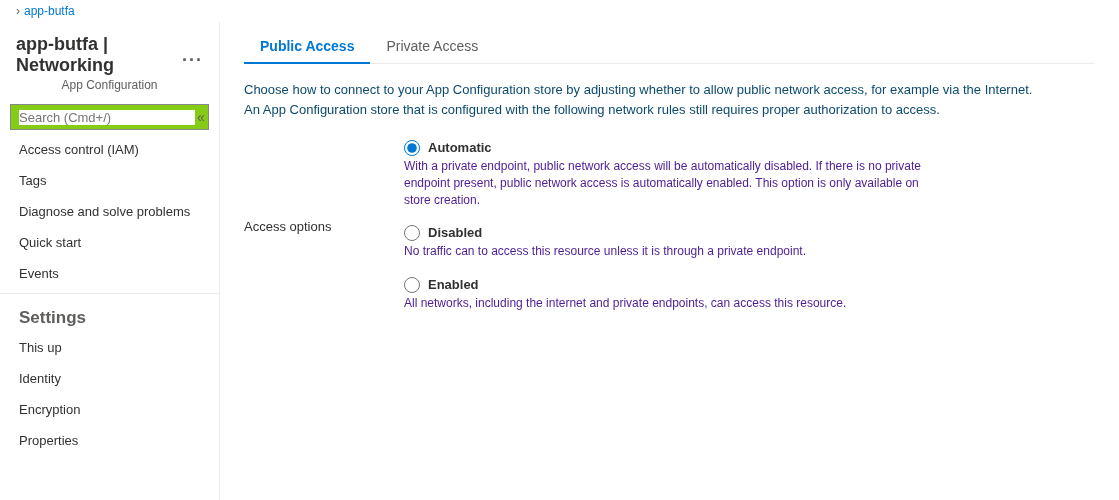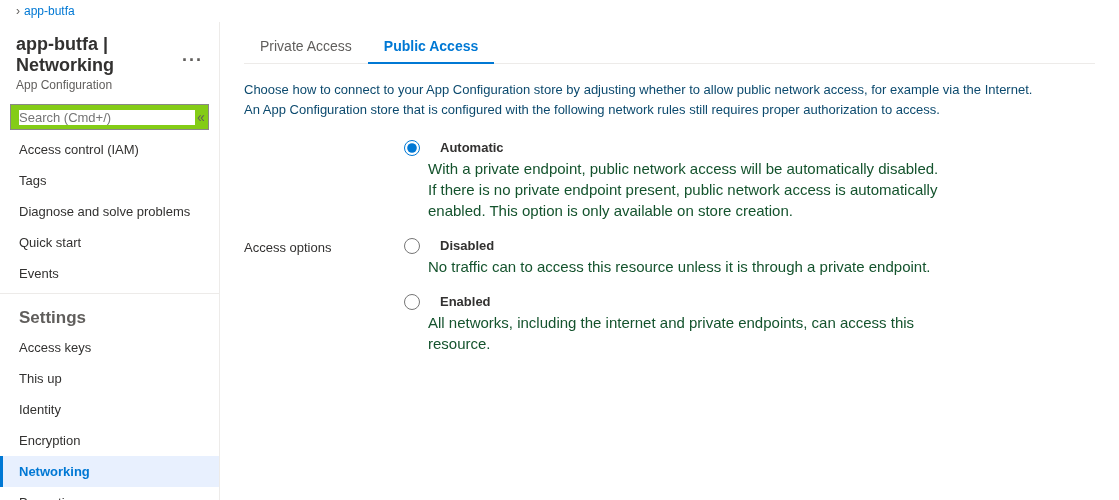--- a/index.html
+++ b/index.html
@@ -43,20 +43,21 @@
       color: #323130;
       display: flex;
       align-items: center;
       gap: 6px;
     }
 
     .sidebar-subtitle {
       font-size: 12px;
       color: #605e5c;
       margin-top: 2px;
+      text-align: center;
     }
 
     .sidebar-ellipsis {
       font-size: 18px;
       color: #605e5c;
       margin-left: 4px;
       letter-spacing: 2px;
     }
 
     .search-box {
@@ -181,42 +182,41 @@
 
     .radio-option {
       display: flex;
       flex-direction: column;
       gap: 2px;
     }
 
     .radio-label-row {
       display: flex;
       align-items: center;
-      gap: 20px;
+      gap: 8px;
     }
 
     .radio-input {
       width: 16px;
       height: 16px;
       accent-color: #0078d4;
       cursor: pointer;
       flex-shrink: 0;
       margin-top: 1px;
     }
 
     .radio-label {
       font-size: 13px;
       font-weight: 600;
       color: #323130;
     }
 
     .radio-desc {
-      font-size: 15px;
-      color: #14532d;
-      margin-left: 24px;
+      font-size: 12px;
+      color: #4c1d95;
       max-width: 520px;
       line-height: 1.4;
     }
   </style>
 </head>
 <body>
 
 <div class="breadcrumb-bar">
   <span>›</span>
   <a href="#">app-butfa</a>
@@ -240,36 +240,34 @@
 
     <nav class="sidebar-nav">
 
       <div class="sidebar-item">Access control (IAM)</div>
       <div class="sidebar-item">Tags</div>
       <div class="sidebar-item">Diagnose and solve problems</div>
       <div class="sidebar-item">Quick start</div>
       <div class="sidebar-item">Events</div>
       <div class="sidebar-divider"></div>
       <div class="sidebar-item section-header">Settings</div>
-      <div class="sidebar-item">Access keys</div>
       <div class="sidebar-item">This up</div>
       <div class="sidebar-item">Identity</div>
       <div class="sidebar-item">Encryption</div>
-      <div class="sidebar-item active">Networking</div>
       <div class="sidebar-item">Properties</div>
     </nav>
   </div>
 
   <div class="content">
     <div class="tabs-bar">
+      <div class="tab active">
+        <span>Public Access</span>
+      </div>
       <div class="tab">
         <span>Private Access</span>
-      </div>
-      <div class="tab active">
-        <span>Public Access</span>
       </div>
     </div>
 
     <p class="description-text">Choose how to connect to your App Configuration store by adjusting whether to allow public network access, for example via the Internet. An App Configuration store that is configured with the following network rules still requires proper authorization to access.</p>
 
     <div class="access-options-row">
       <div class="access-options-label">Access options</div>
 
       <div class="radio-options">
 

